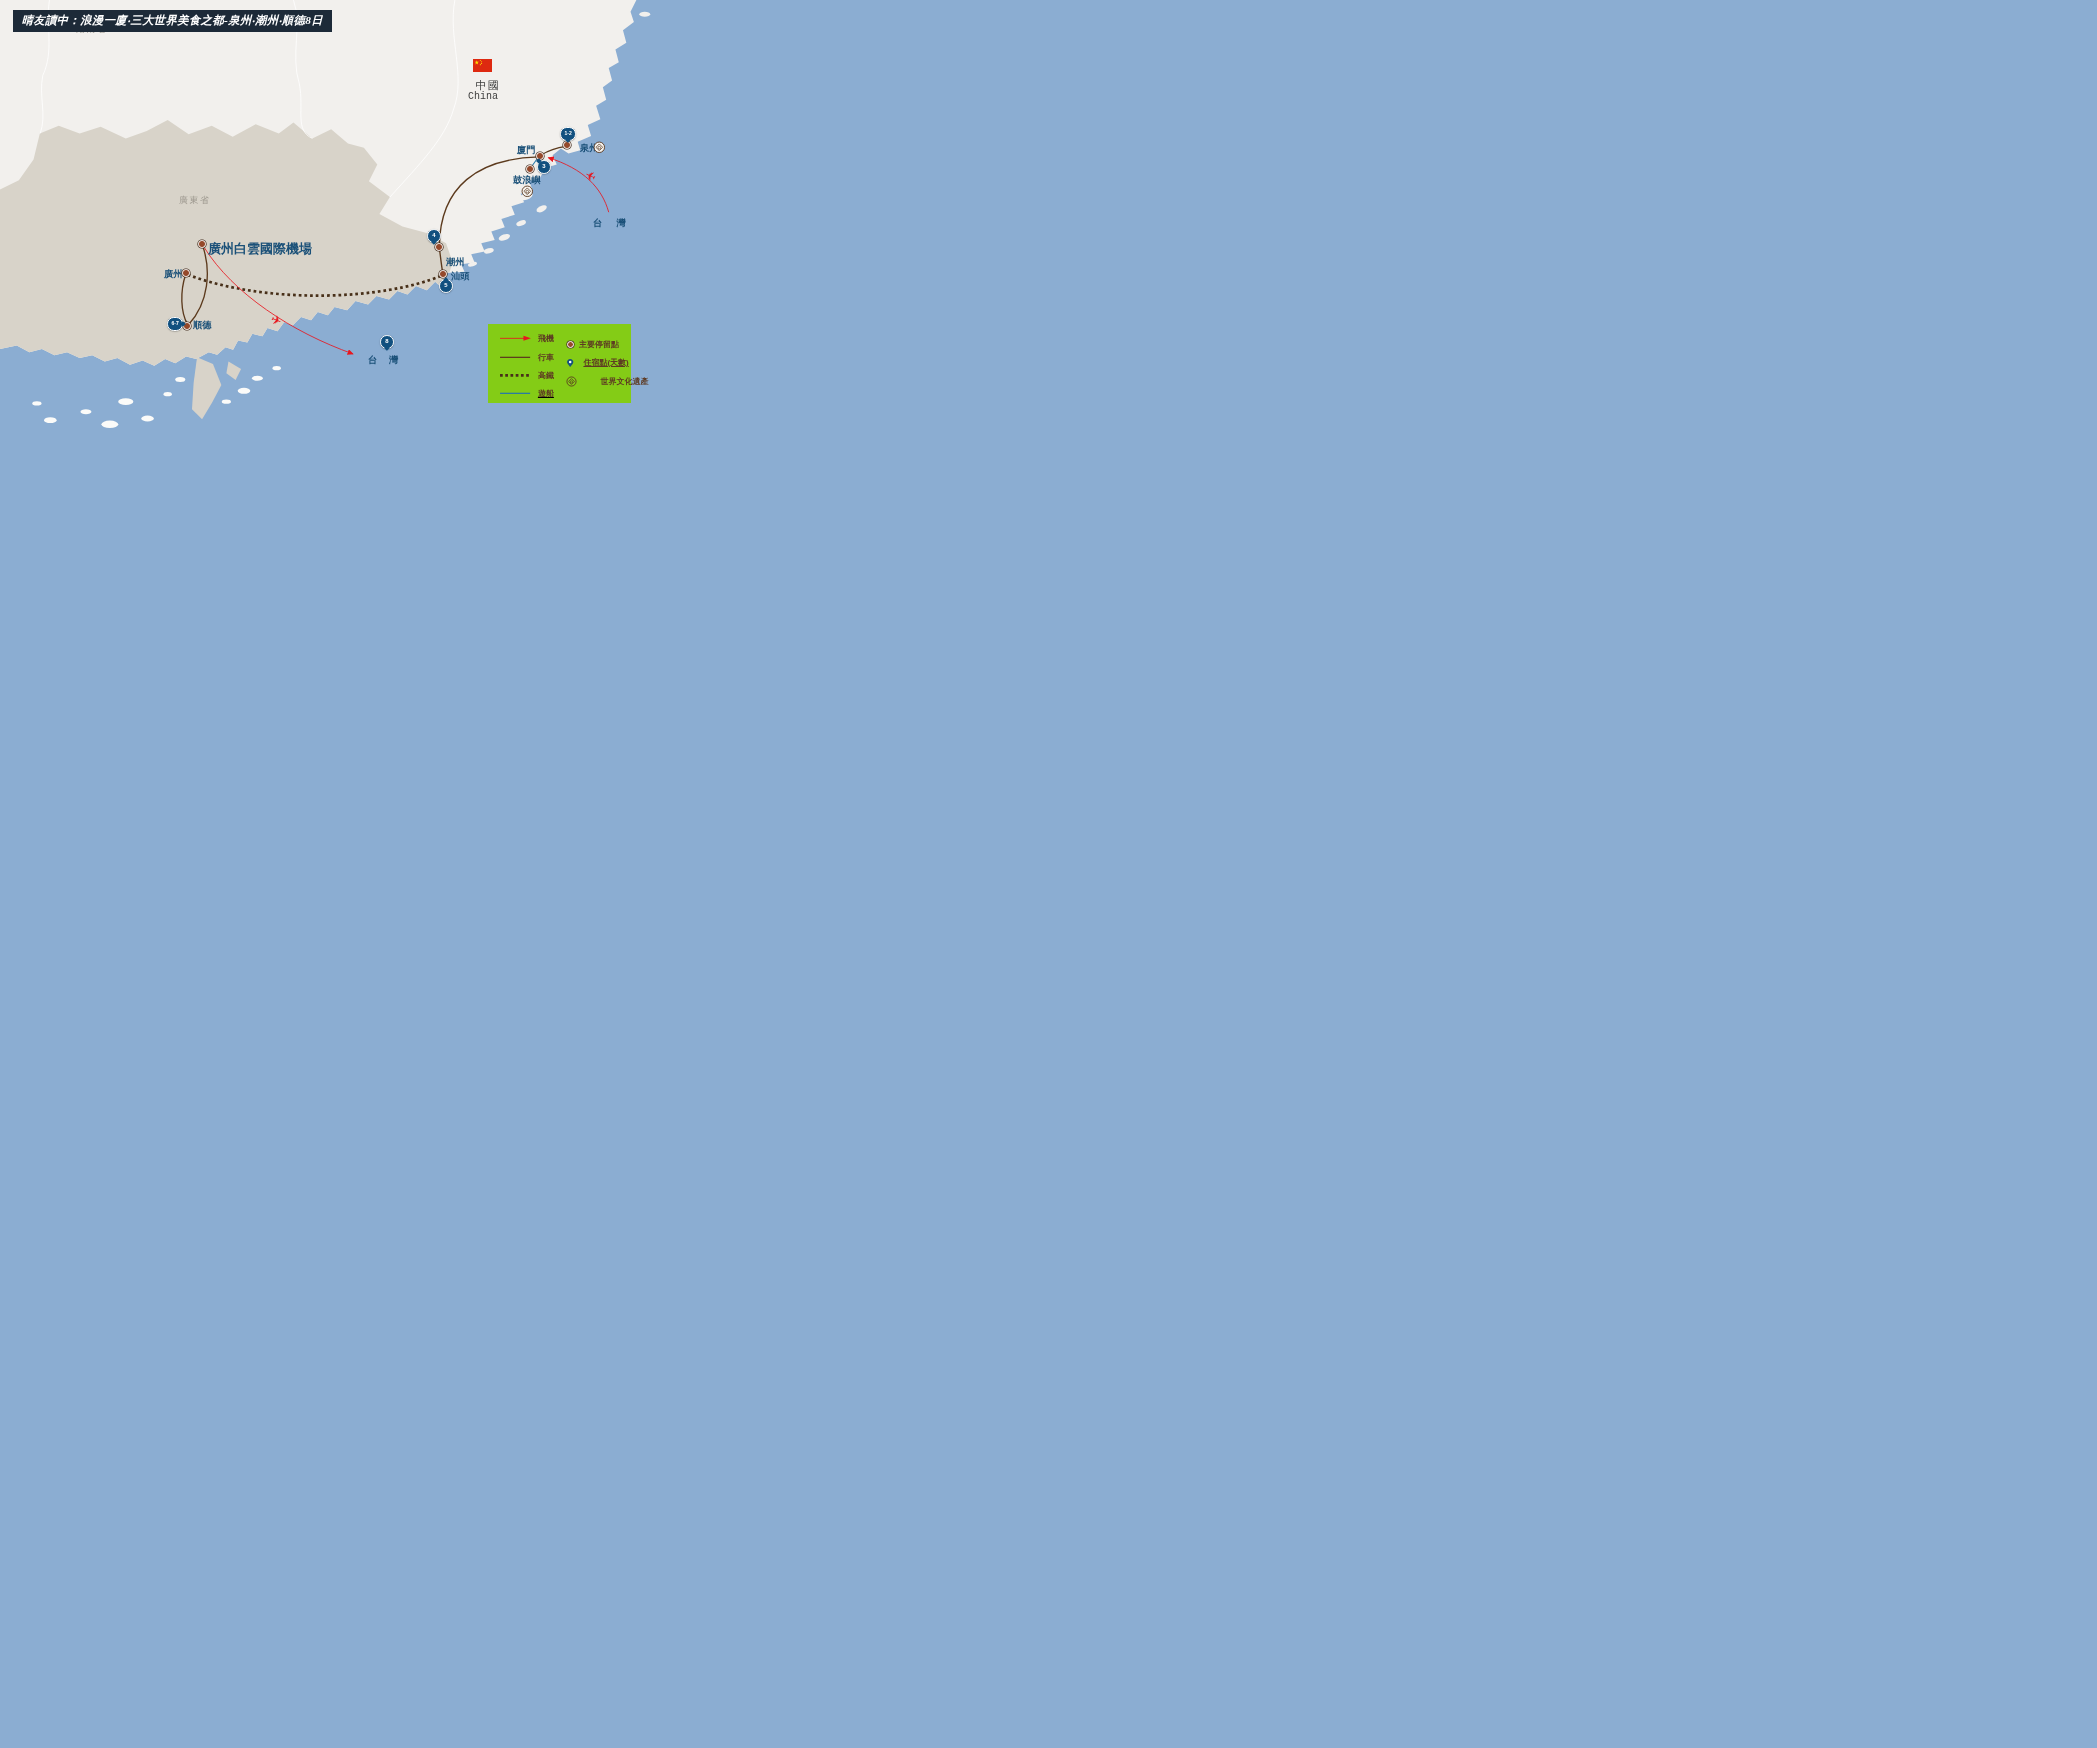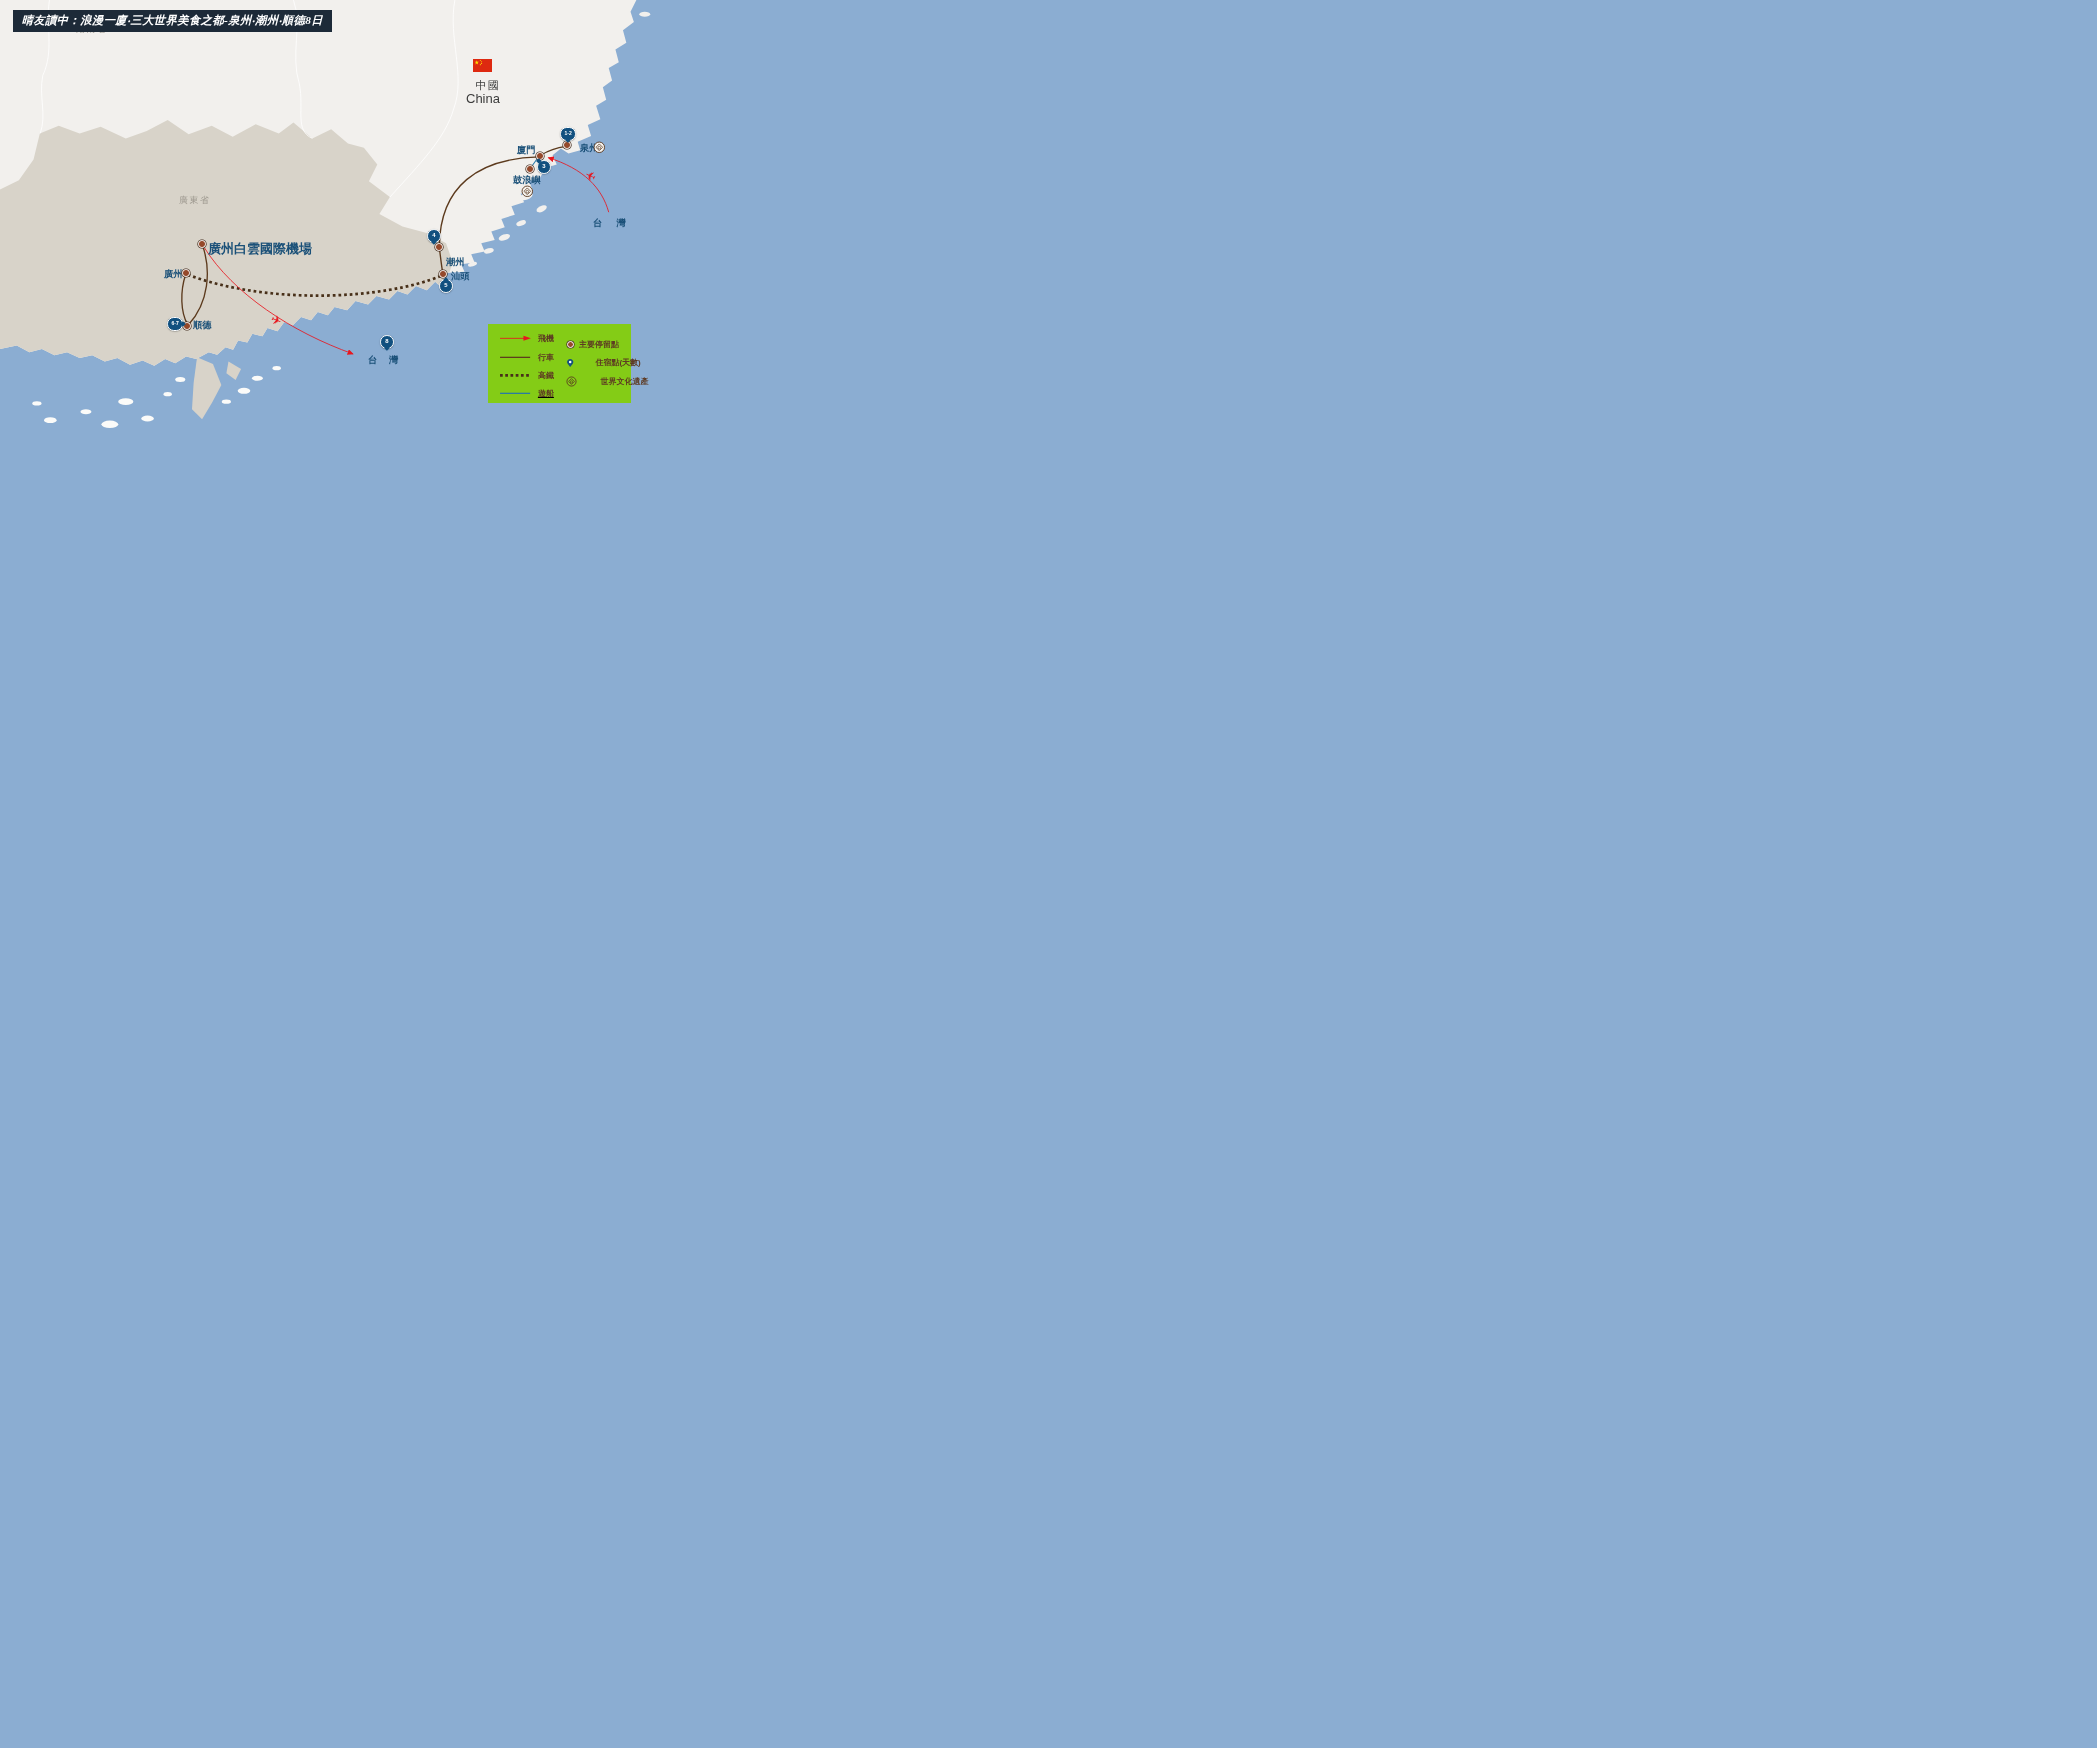--- a/index.html
+++ b/index.html
@@ -8,21 +8,21 @@
   .map-svg{position:absolute;left:0;top:0;width:100%;height:100%;}
 
   
   .banner{position:absolute;left:12.6px;top:9.6px;z-index:50;background:#1d2a38;color:#fff;
           padding:2.9px 9.2px 3.8px 9.2px;font-family:"Liberation Serif","DejaVu Serif",serif;
           font-weight:bold;font-style:italic;font-size:11.3px;letter-spacing:0.4px;white-space:nowrap;}
 
   
   .prov{position:absolute;z-index:5;color:#9c978e;font-size:8.8px;letter-spacing:1.7px;white-space:nowrap;}
   .country-zh{position:absolute;z-index:6;color:#3c3c3c;font-size:11px;letter-spacing:1.3px;text-align:right;width:34px;}
-  .country-en{position:absolute;z-index:6;color:#3c3c3c;font-size:13px;width:34px;}
+  .country-en{position:absolute;z-index:6;color:#3c3c3c;font-size:10px;text-align:center;width:34px;font-family:Liberation Mono, monospace;}
 
   
   .lbl{position:absolute;z-index:20;color:#1a5078;font-weight:bold;font-size:9.2px;white-space:nowrap;}
   .lbl.small{font-size:13px;}
   .lbl.spread{letter-spacing:11.7px;}
   .lbl.spread-wide{letter-spacing:14.3px;}
 
   
   .dot{position:absolute;z-index:22;width:5.5px;height:5.5px;border-radius:50%;background:#95492b;
        border:1.3px solid #fff;box-shadow:0 0 0 0.6px #3f2a1a;}
@@ -257,21 +257,21 @@
 
     <div class="lg-item" style="left:79px;top:15px;">
       <span class="lg-dot"></span>
       <span class="lg-label" style="margin-left:5px;">主要停留點</span>
     </div>
     <div class="lg-item" style="left:78px;top:33px;">
       <svg width="8.4" height="10" viewBox="0 0 20 23">
         <path d="M10 2 C5.6 2 2.5 5.3 2.5 9.3 C2.5 13.4 10 21 10 21 C10 21 17.5 13.4 17.5 9.3 C17.5 5.3 14.4 2 10 2 Z" fill="#14507e"></path>
         <circle cx="10" cy="9" r="3" fill="#ffffff"></circle>
       </svg>
-      <span class="lg-label" style="margin-left:21px;">住宿點(天數)</span>
+      <span class="lg-label" style="margin-left:9px;text-decoration:underline;">住宿點(天數)</span>
     </div>
     <div class="lg-item" style="left:78px;top:52px;gap:19px;">
       <svg width="11" height="11" viewBox="0 0 30 30">
         <circle cx="15" cy="15" r="12.5" fill="none" stroke="#5a3a22" stroke-width="2.4"></circle>
         <path d="M15 7 L23 15 L15 23 L7 15 Z" fill="none" stroke="#5a3a22" stroke-width="2"></path>
         <circle cx="15" cy="16" r="3.2" fill="none" stroke="#5a3a22" stroke-width="1.8"></circle>
       </svg>
       <span class="lg-label" style="margin-left:4.6px;">世界文化遺產</span>
     </div>
   </div>

